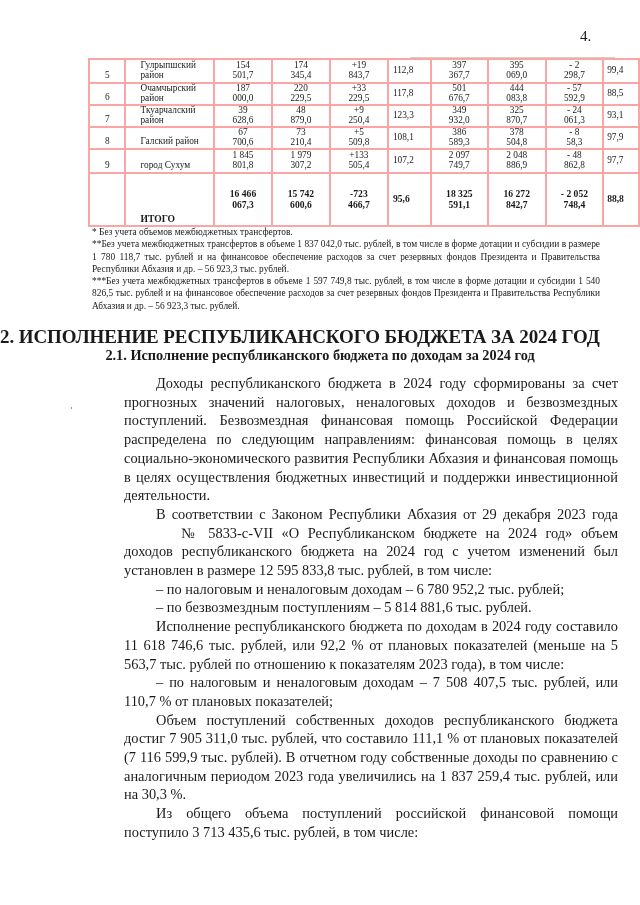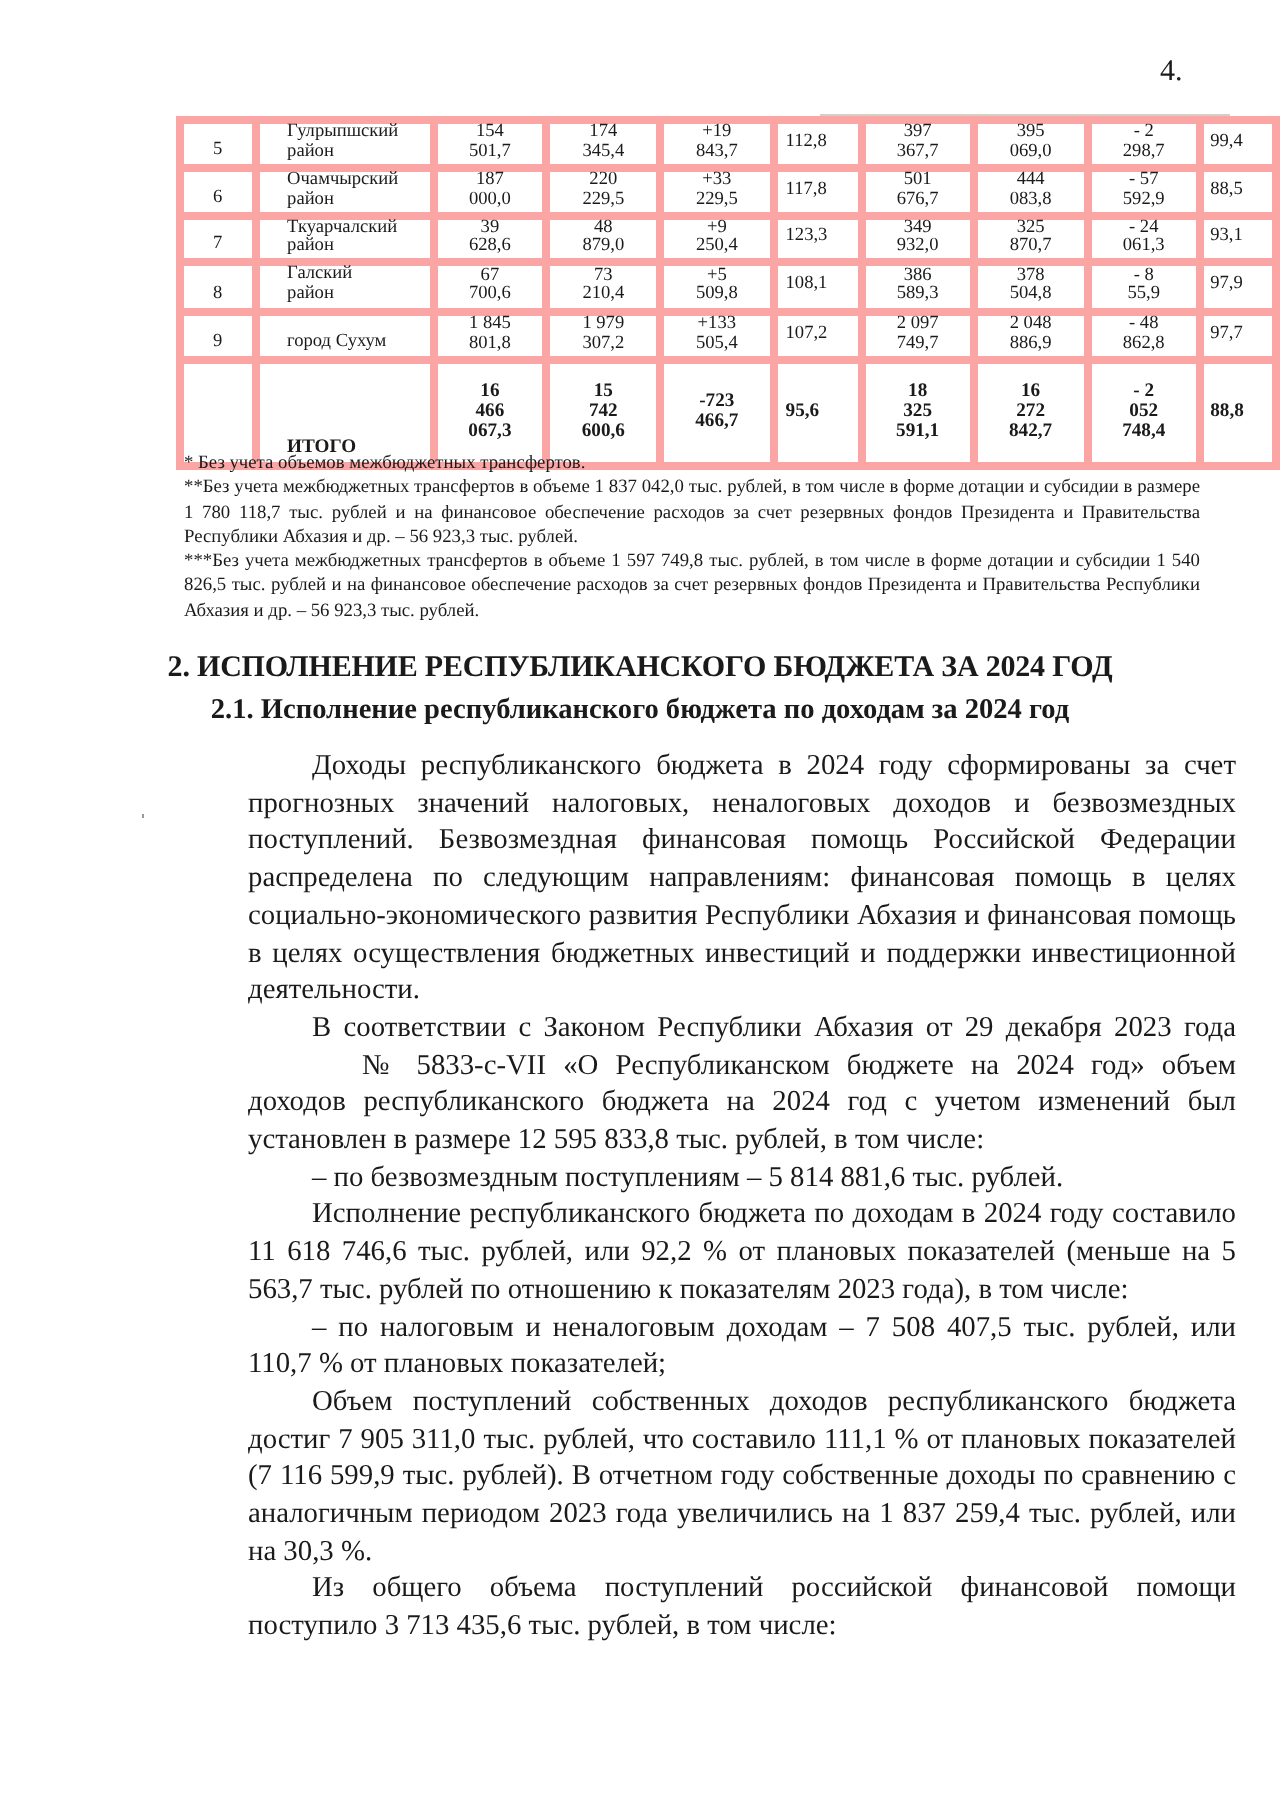--- a/index.html
+++ b/index.html
@@ -11,21 +11,21 @@
     position: absolute; left: 580px; top: 28px; font-size: 15px;
   }
   .top-rule {
     position: absolute; left: 410px; top: 57px; width: 205px; height: 1px; background: #d6cfc4;
   }
   table.regions {
     position: absolute; left: 88px; top: 58px;
     border-collapse: collapse; font-size: 9.3px; line-height: 1.05;
   }
   table.regions td {
-    border: 4px solid #fca5a5; padding: 0 14px; text-align: center; vertical-align: middle;
+    border: 2px solid #fca5a5; padding: 0 14px; text-align: center; vertical-align: middle;
   }
   table.regions td.num { width: 15px; text-align: center; vertical-align: bottom; padding-bottom: 1px; }
   table.regions td.name { width: 73px; text-align: left; }
   table.regions td.name.bottom { vertical-align: bottom; padding-bottom: 1px; margin-top: 28px; }
   table.regions td.c1 { width: 57px; }
   table.regions td.c2 { width: 58px; }
   table.regions td.c3 { width: 58px; }
   table.regions td.c4 { width: 32px; text-align: left; padding-left: 4px; }
   table.regions td.c5 { width: 53px; }
   table.regions td.c6 { width: 57px; }
@@ -34,22 +34,22 @@
   table.regions tr.r { height: 22px; }
   table.regions tr.r.tall { height: 24px; }
   table.regions tr.total { height: 53px; font-weight: bold; }
   table.regions tr.total td { font-size: 9.6px; }
   .footnotes {
     position: absolute; left: 92px; top: 226px; width: 508px;
     font-size: 9.4px; line-height: 12.3px; text-align: justify;
   }
   .footnotes p { margin: 0; }
   .h1 {
-    position: absolute; left: 0; width: 640px; top: 326px; text-align: center;
-    font-weight: bold; font-size: 15px; letter-spacing: -0.1px;
+    position: absolute; left: 0; width: 640px; top: 326px; 
+    font-weight: bold; font-size: 19px; letter-spacing: -0.1px;
   }
   .h2 {
     position: absolute; left: 0; width: 640px; top: 347px; text-align: center;
     font-weight: bold; font-size: 14.3px;
   }
   .body-text {
     position: absolute; left: 124px; top: 374px; width: 494px;
     font-size: 14.4px; line-height: 18.7px; text-align: justify;
   }
   .body-text p { margin: 0; text-indent: 32px; }
@@ -106,21 +106,21 @@
     </tr>
     <tr class="r">
       <td class="num">8</td>
       <td class="name bottom">Галский район</td>
       <td class="c1">67 700,6</td>
       <td class="c2">73 210,4</td>
       <td class="c3">+5 509,8</td>
       <td class="c4">108,1</td>
       <td class="c5">386 589,3</td>
       <td class="c6">378 504,8</td>
-      <td class="c7">- 8 55,9</td>
+      <td class="c7">- 8 58,3</td>
       <td class="c8">97,9</td>
     </tr>
     <tr class="r tall">
       <td class="num">9</td>
       <td class="name bottom">город Сухум</td>
       <td class="c1">1 845 801,8</td>
       <td class="c2">1 979 307,2</td>
       <td class="c3">+133 505,4</td>
       <td class="c4">107,2</td>
       <td class="c5">2 097 749,7</td>
@@ -148,18 +148,19 @@
   <p>**Без учета межбюджетных трансфертов в объеме 1 837 042,0 тыс. рублей, в том числе в форме дотации и субсидии в размере 1 780 118,7 тыс. рублей и на финансовое обеспечение расходов за счет резервных фондов Президента и Правительства Республики Абхазия и др. – 56 923,3 тыс. рублей.</p>
   <p>***Без учета межбюджетных трансфертов в объеме 1 597 749,8 тыс. рублей, в том числе в форме дотации и субсидии 1 540 826,5 тыс. рублей и на финансовое обеспечение расходов за счет резервных фондов Президента и Правительства Республики Абхазия и др. – 56 923,3 тыс. рублей.</p>
 </div>
 
 <div class="h1">2. ИСПОЛНЕНИЕ РЕСПУБЛИКАНСКОГО БЮДЖЕТА ЗА 2024 ГОД</div>
 <div class="h2">2.1. Исполнение республиканского бюджета по доходам за 2024 год</div>
 
 <div class="body-text">
   <p>Доходы республиканского бюджета в 2024 году сформированы за счет прогнозных значений налоговых, неналоговых доходов и безвозмездных поступлений. Безвозмездная финансовая помощь Российской Федерации распределена по следующим направлениям: финансовая помощь в целях социально-экономического развития Республики Абхазия и финансовая помощь в целях осуществления бюджетных инвестиций и поддержки инвестиционной деятельности.</p>
   <p><span>В соответствии с Законом Республики Абхазия от 29 декабря 2023 года</span><span class="gap"></span><span>№ 5833-с-VII «О Республиканском бюджете на 2024 год» объем доходов республиканского бюджета на 2024 год с учетом изменений был установлен в размере 12 595 833,8 тыс. рублей, в том числе:</span></p>
+  <p class="bullet">– по налоговым и неналоговым доходам – 6 780 952,2 тыс. рублей;</p>
   <p class="bullet">– по безвозмездным поступлениям – 5 814 881,6 тыс. рублей.</p>
   <p>Исполнение республиканского бюджета по доходам в 2024 году составило 11 618 746,6 тыс. рублей, или 92,2 % от плановых показателей (меньше на 5 563,7 тыс. рублей по отношению к показателям 2023 года), в том числе:</p>
   <p class="bullet">– по налоговым и неналоговым доходам – 7 508 407,5 тыс. рублей, или 110,7 % от плановых показателей;</p>
   <p>Объем поступлений собственных доходов республиканского бюджета достиг 7 905 311,0 тыс. рублей, что составило 111,1 % от плановых показателей (7 116 599,9 тыс. рублей). В отчетном году собственные доходы по сравнению с аналогичным периодом 2023 года увеличились на 1 837 259,4 тыс. рублей, или на 30,3 %.</p>
   <p>Из общего объема поступлений российской финансовой помощи поступило 3 713 435,6 тыс. рублей, в том числе:</p>
 </div>
 
 </body></html>

